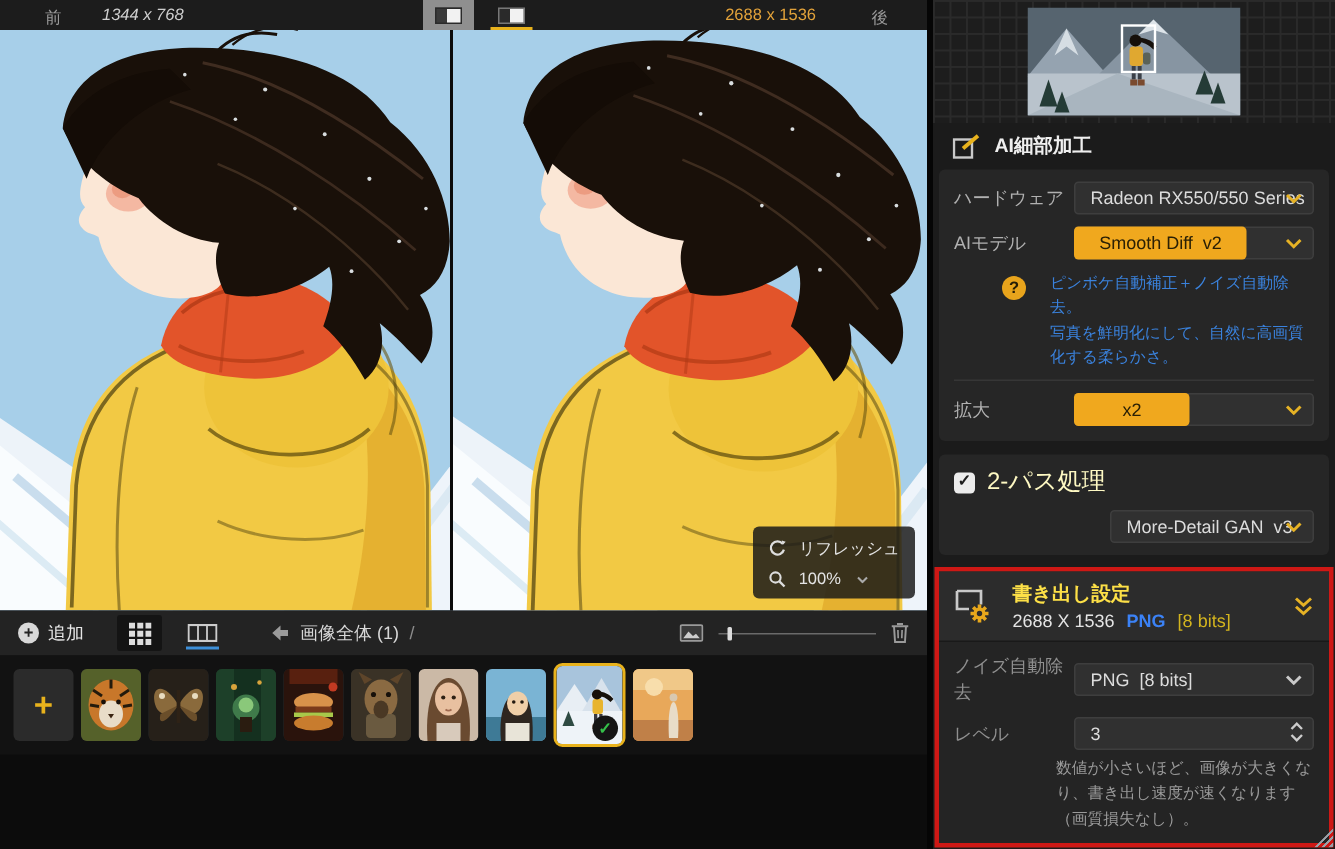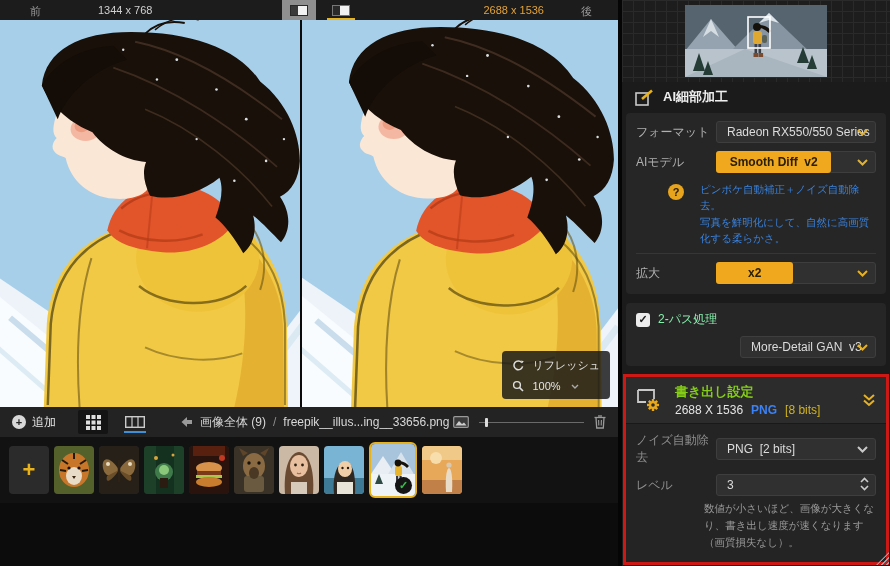--- a/index.html
+++ b/index.html
@@ -5,21 +5,21 @@
   * { margin:0; padding:0; box-sizing:border-box; }
   body { background:#000; font-family:"Liberation Sans", sans-serif; }
   .app { position:relative; width:890px; height:566px; background:#050505; overflow:hidden; }
 
   
   .left { position:absolute; left:0; top:0; width:618px; height:566px; background:#0c0c0c; }
 
   .topbar { position:relative; height:20px; background:#1c1c1c; font-size:11px; color:#9a9a9a; }
   .topbar .lbl { position:absolute; top:4px; }
   .tb-before-label { left:30px; }
-  .tb-before-size { left:98px; color:#cfcfcf; }
+  .tb-before-size { left:68px; color:#cfcfcf;font-style:italic; }
   .tb-after-size  { right:74px; color:#e2a23a; }
   .tb-after-label { right:26px; }
   .toggles { position:absolute; left:282px; top:0; height:20px; display:flex; gap:8px; }
   .tgl { width:34px; height:20px; display:flex; align-items:center; justify-content:center; position:relative; }
   .tgl-1 { background:#8f8f8f; }
   .tgl-ico { width:18px; height:11px; background:#3a3a3a; position:relative; border:1px solid #2a2a2a; }
   .tgl-ico::after { content:""; position:absolute; right:0; top:0; width:9px; height:9px; background:#f2f2f2; }
   .tgl-2 .tgl-ico { background:#2a2a2a; border-color:#777; }
   .tgl-2::after { content:""; position:absolute; left:3px; right:3px; bottom:0; height:2px; background:#e8b21c; }
 
@@ -68,38 +68,38 @@
 
   .ai-header { display:flex; align-items:center; gap:9px; padding:6px 13px 4px; flex:none; }
   .ai-header .title { color:#efefef; font-size:13px; font-weight:bold; }
 
   .group { background:#262626; border-radius:4px; margin:3px 4px 6px; padding:8px 10px 2px; flex:none; }
   .row { display:flex; align-items:center; margin-bottom:8px; }
   .row .lbl { width:80px; flex:none; color:#b0b0b0; font-size:12px; }
   .control { flex:1; height:22px; background:#303030; border:1px solid #3e3e3e; border-radius:3px; display:flex; align-items:center; position:relative; }
   .control .val { padding-left:10px; color:#dcdcdc; font-size:12px; white-space:pre; }
   .control .chev { position:absolute; right:7px; top:7px; }
-  .pill { position:absolute; left:-1px; top:-1px; bottom:-1px; background:#f0a81e; border-radius:3px; display:flex; align-items:center; justify-content:center; color:#2a2005; font-weight:bold; font-size:12px; white-space:pre; }
+  .pill { position:absolute; left:-1px; top:-1px; bottom:-1px; background:#f0a81e; border-radius:3px; display:flex; align-items:center; justify-content:center; color:#2a2005; font-weight:normal; font-size:12px; white-space:pre; }
   .pill.w-model { width:73%; }
   .pill.w-scale { width:49%; }
   .help-row { display:flex; align-items:flex-start; margin-bottom:7px; }
   .q-icon { width:16px; height:16px; border-radius:50%; background:#e8a41c; color:#241c06; font-weight:bold; font-size:11px; display:flex; align-items:center; justify-content:center; margin:3px 16px 0 32px; flex:none; }
   .help-text { color:#3a82dd; font-size:10.5px; line-height:1.55; }
   .hr { border-top:1px solid #363636; margin:2px 0 8px; }
 
   .cb-row { display:flex; align-items:center; gap:8px; margin-bottom:8px; }
   .checkbox { width:14px; height:14px; border-radius:3px; background:#ececec; color:#1d1d1d; font-size:11px; font-weight:bold; display:flex; align-items:center; justify-content:center; line-height:1; }
-  .cb-label { color:#86efac; font-size:12px; }
+  .cb-label { color:#fef9c3; font-size:16px; }
   .indent { margin-left:104px; }
 
   
   .export { margin:2px 1px 1px; border:3px solid #ce1815; background:#242424; flex:1; display:flex; flex-direction:column; min-height:0; }
   .exp-header { display:flex; align-items:center; padding:6px 10px; background:#2c2c2c; border-bottom:1px solid #191919; flex:none; }
   .exp-h-text { flex:1; margin-left:12px; }
-  .exp-title { color:#84cc16; font-size:13px; font-weight:bold; margin-bottom:2px; }
+  .exp-title { color:#fde047; font-size:13px; font-weight:bold; margin-bottom:2px; }
   .exp-summary { font-size:12px; color:#e4e4e4; display:flex; gap:8px; }
   .exp-summary .fmt { color:#3b82f6; font-weight:bold; }
   .exp-summary .bits { color:#d3b41e; }
   .exp-body { padding:8px 10px 0; flex:none; }
   .exp-body .lbl { color:#8f8f8f; }
   .spin { position:absolute; right:6px; top:2px; display:flex; flex-direction:column; gap:2px; }
   .level-help { margin:2px 0 6px 68px; color:#9a9a9a; font-size:10.5px; line-height:1.6; width:178px; }
   .grip { position:absolute; right:1px; bottom:1px; width:13px; height:13px;
     background: repeating-linear-gradient(135deg, transparent 0 2px, #9aa0a8 2px 3.5px);
     clip-path: polygon(100% 0, 100% 100%, 0 100%); }
@@ -245,23 +245,22 @@
             <line x1="7" y1="1" x2="7" y2="11" stroke="#cccccc" stroke-width="1.2"></line>
             <line x1="13" y1="1" x2="13" y2="11" stroke="#cccccc" stroke-width="1.2"></line>
           </svg>
           <span class="underline"></span>
         </div>
       </div>
       <div class="crumbs">
         <svg width="13" height="12" viewBox="0 0 13 12">
             <path d="M7,1 L1.5,6 L7,11 L7,8 L12,8 L12,4 L7,4 Z" fill="#9a9a9a"></path>
           </svg>
-        <span>画像全体 (9)</span>
+        <span>画像全体 (1)</span>
         <span class="crumb-sep">/</span>
-        <span>freepik__illus...ing__33656.png</span>
       </div>
       <div class="tool-right">
         <svg width="16" height="12" viewBox="0 0 16 12">
           <rect x="0.7" y="0.7" width="14.6" height="10.6" rx="1" fill="#3a3a3a" stroke="#9a9a9a" stroke-width="1.2"></rect>
           <path d="M2.5,9.5 L6,5 L9,8 L11,6.5 L13.5,9.5 Z" fill="#cccccc"></path>
         </svg>
         <div class="slider">
           <div class="track"></div>
           <div class="handle"></div>
         </div>
@@ -429,21 +428,21 @@
     <div class="ai-header">
       <svg width="19" height="17" viewBox="0 0 19 17">
         <rect x="1" y="4" width="12" height="12" fill="none" stroke="#c9c9c9" stroke-width="1.6"></rect>
         <line x1="7" y1="10" x2="17" y2="1.5" stroke="#e8b21c" stroke-width="2.6"></line>
       </svg>
       <span class="title">AI細部加工</span>
     </div>
 
     <div class="group">
       <div class="row">
-        <span class="lbl">フォーマット</span>
+        <span class="lbl">ハードウェア</span>
         <div class="control">
           <span class="val">Radeon RX550/550 Series</span>
           <svg class="chev" width="11" height="7" viewBox="0 0 11 7">
               <polyline points="1,1 5.5,5.5 10,1" fill="none" stroke="#e6b225" stroke-width="2"></polyline>
             </svg>
         </div>
       </div>
       <div class="row">
         <span class="lbl">AIモデル</span>
         <div class="control">
@@ -514,21 +513,21 @@
         <svg width="14" height="14" viewBox="0 0 14 14">
           <polyline points="2,2 7,6.5 12,2" fill="none" stroke="#e6b225" stroke-width="2"></polyline>
           <polyline points="2,7.5 7,12 12,7.5" fill="none" stroke="#e6b225" stroke-width="2"></polyline>
         </svg>
       </div>
 
       <div class="exp-body">
         <div class="row">
           <span class="lbl">ノイズ自動除去</span>
           <div class="control">
-            <span class="val">PNG  [2 bits]</span>
+            <span class="val">PNG  [8 bits]</span>
             <svg class="chev" width="11" height="7" viewBox="0 0 11 7">
                 <polyline points="1,1 5.5,5.5 10,1" fill="none" stroke="#c9c9c9" stroke-width="2"></polyline>
               </svg>
           </div>
         </div>
         <div class="row" style="margin-bottom:4px;">
           <span class="lbl">レベル</span>
           <div class="control">
             <span class="val">3</span>
             <span class="spin">

